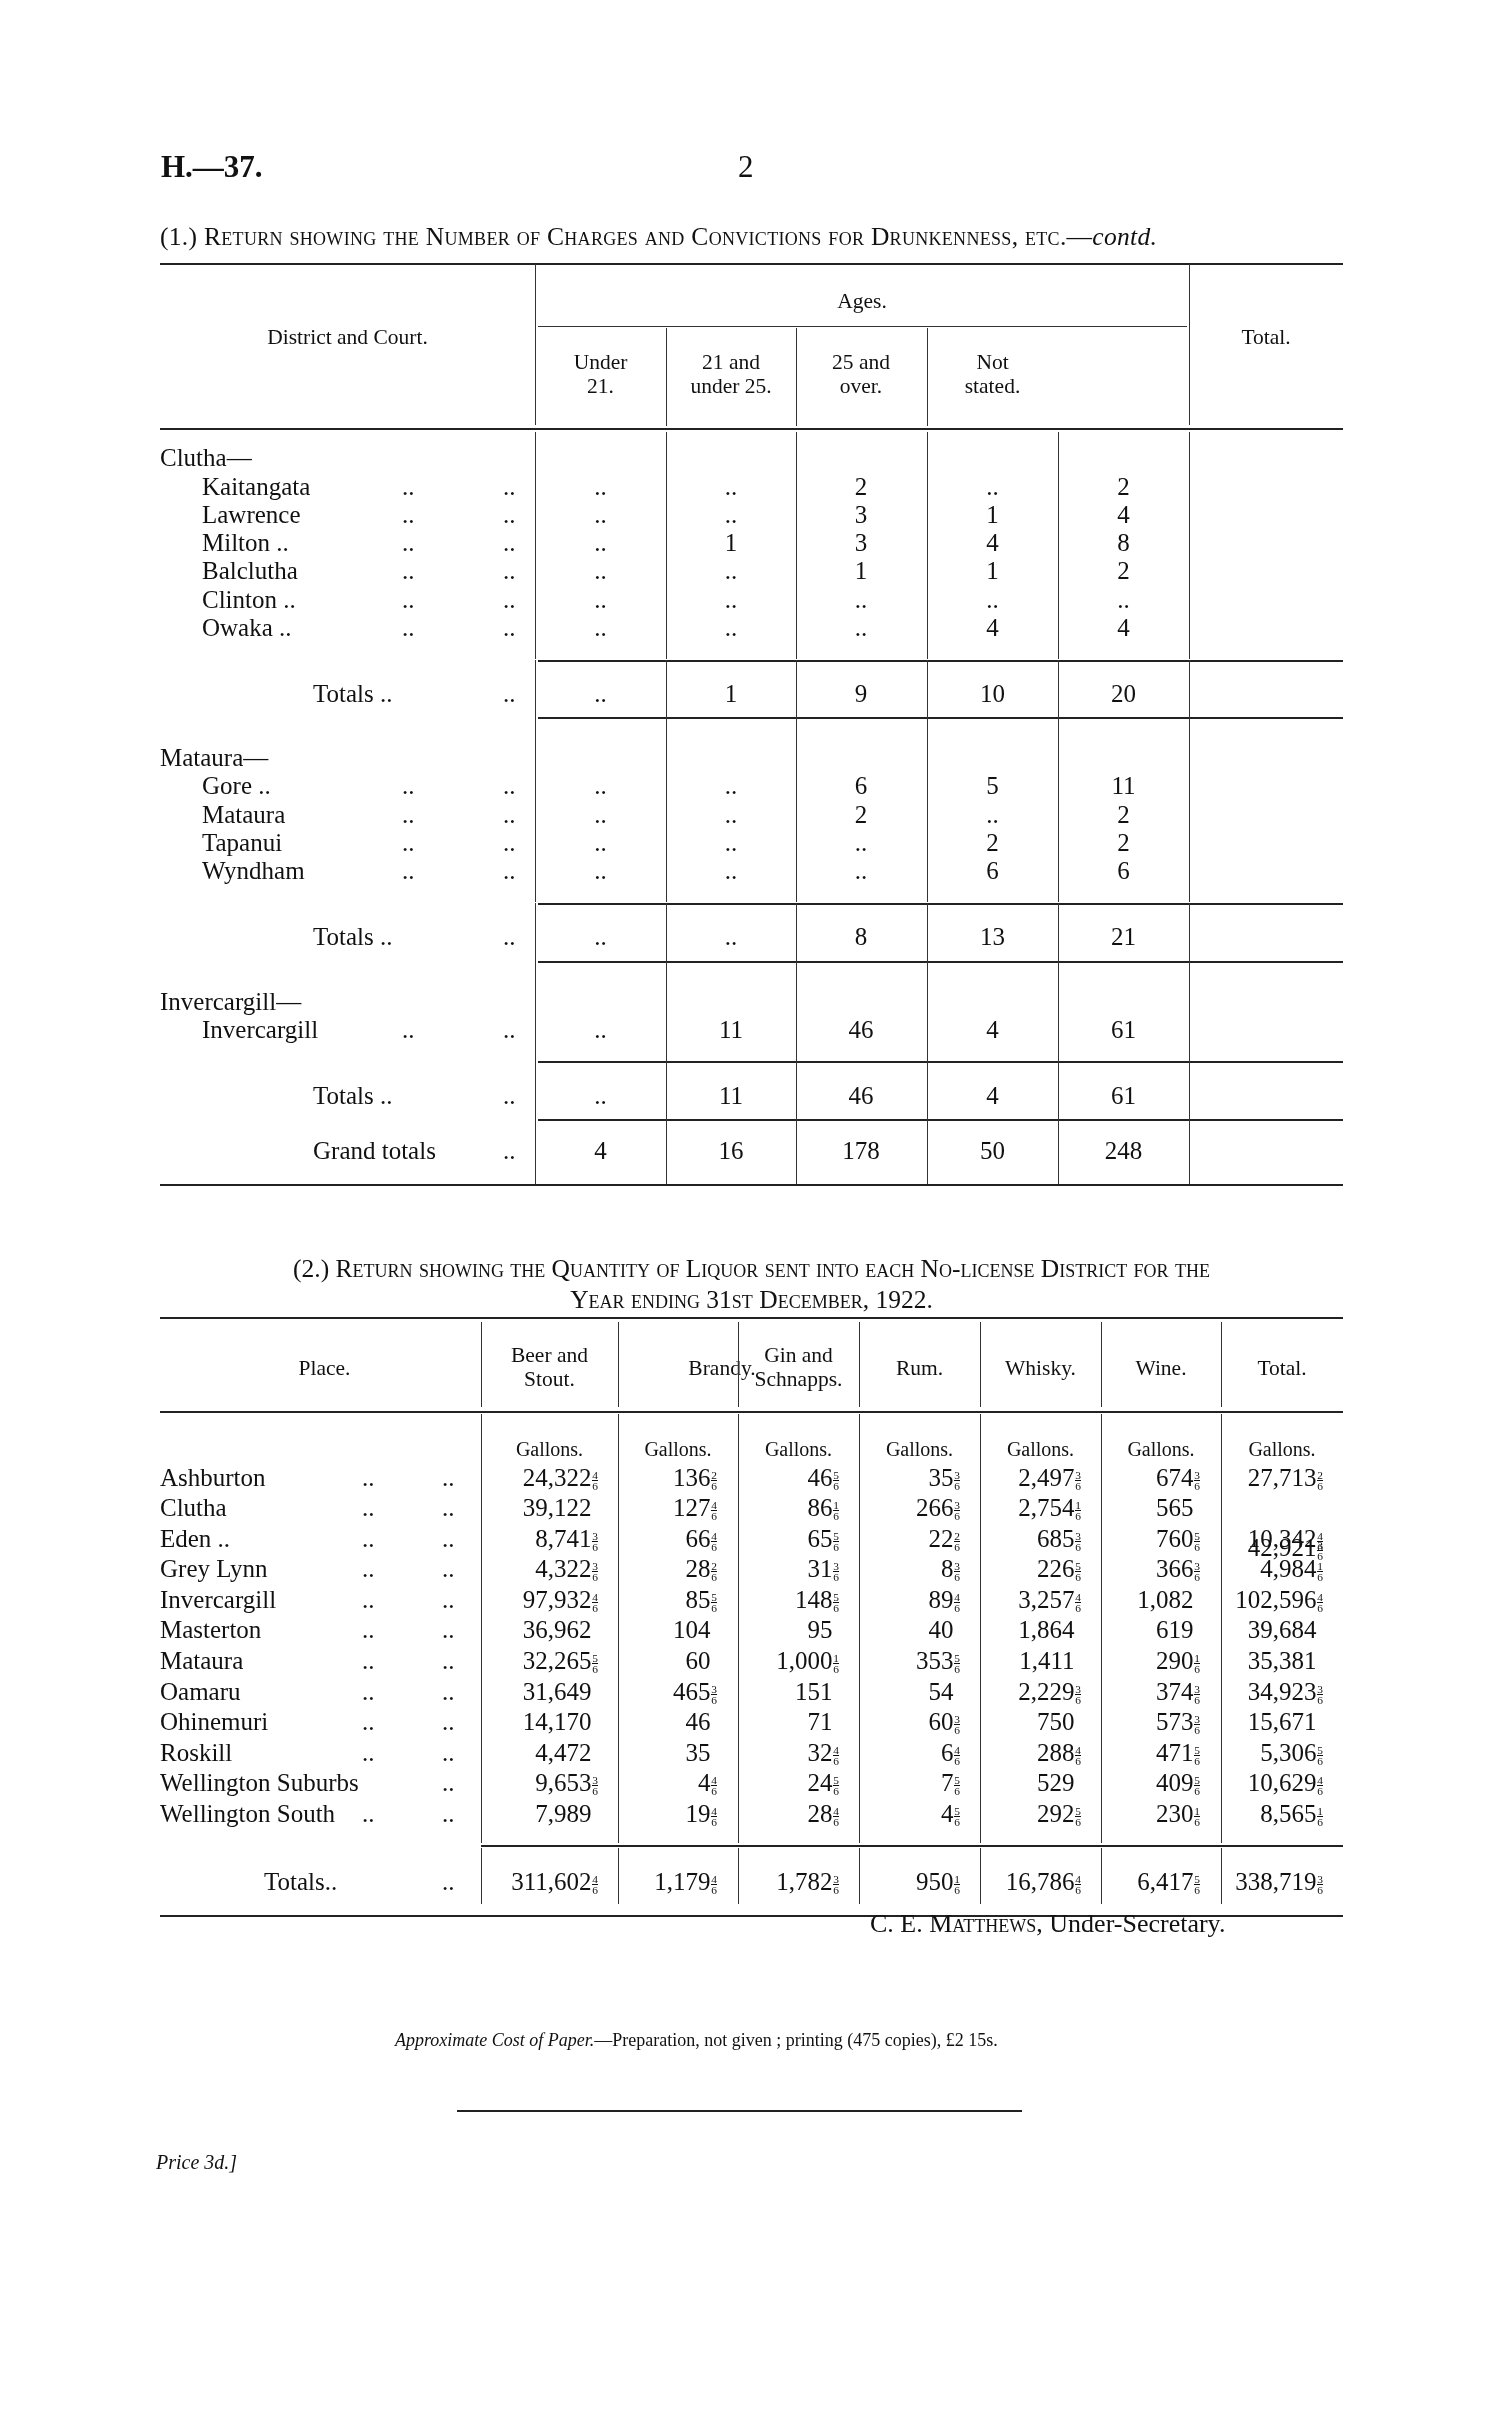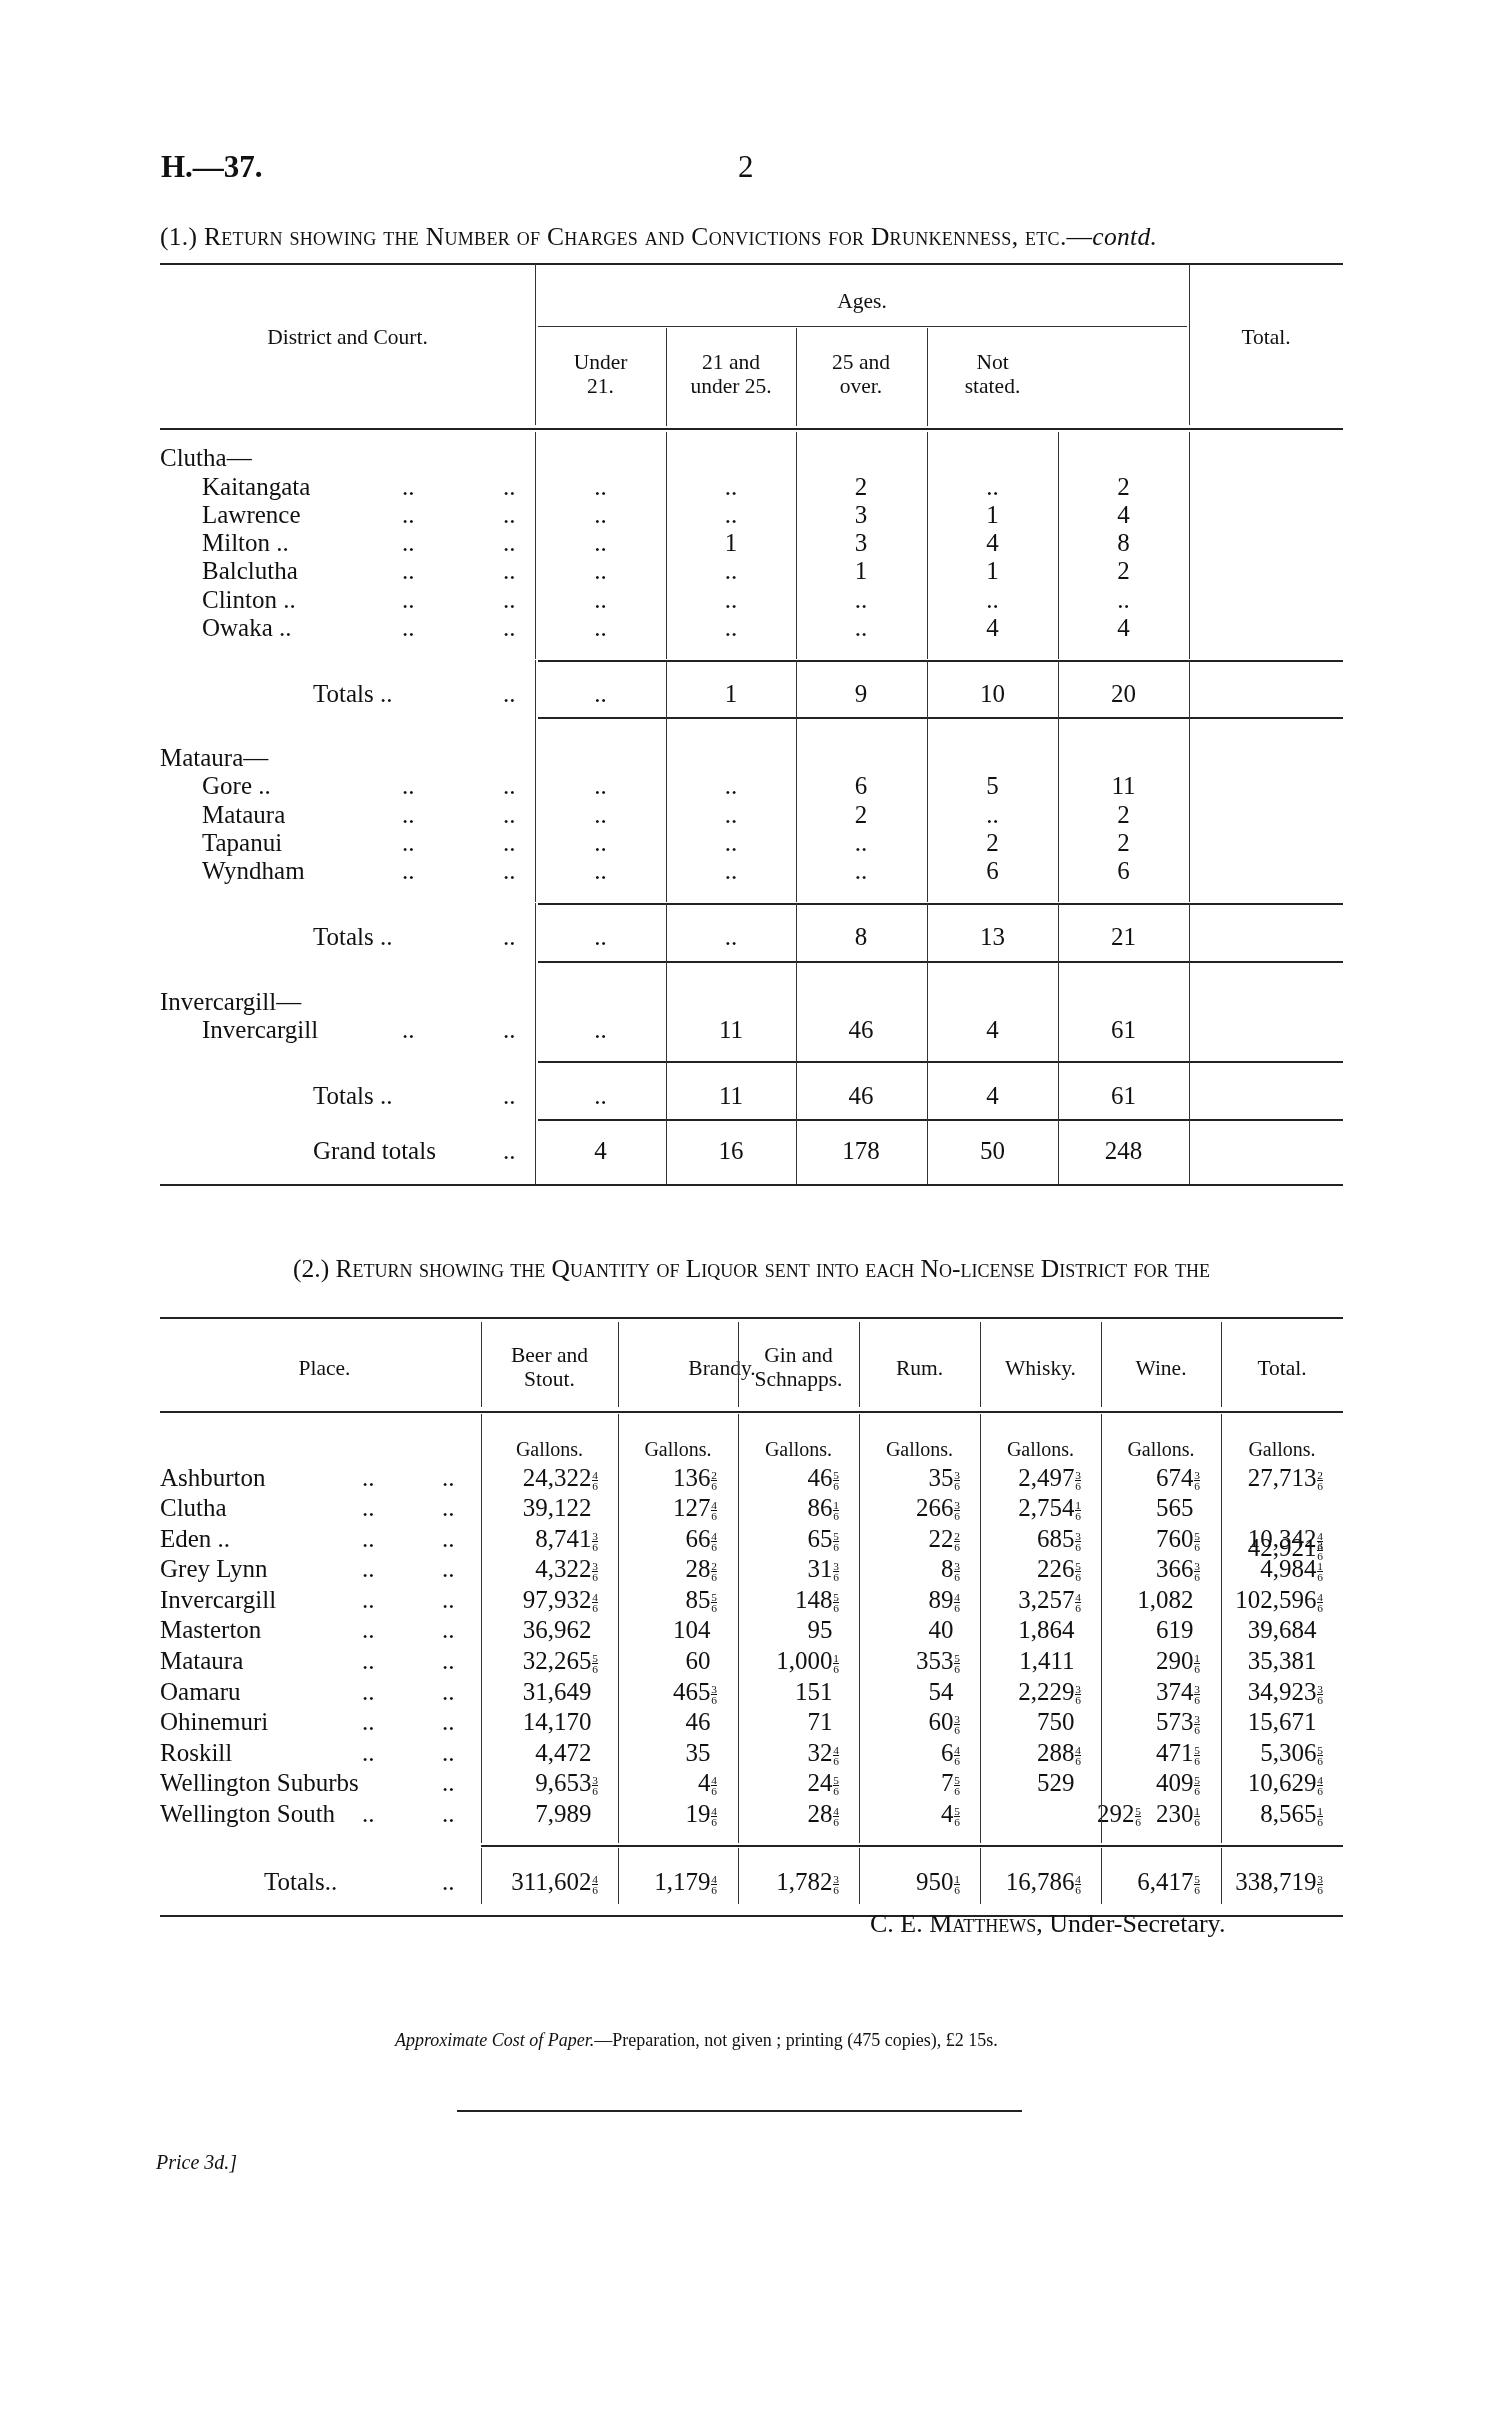--- a/index.html
+++ b/index.html
@@ -285,20 +285,21 @@
         <div class="vr" style="left:636px;top:856px;height:65px;"></div>
         <div class="vr" style="left:767px;top:856px;height:65px;"></div>
         <div class="vr" style="left:898px;top:856px;height:65px;"></div>
         <div class="vr" style="left:1029px;top:856px;height:65px;"></div>
         <div class="hr" style="left:0;top:921px;width:1183px;"></div>
       </div>
   </div>
 
   <div class="title2">
     <div><span>(2.) </span><span class="sc">Return showing the Quantity of Liquor sent into each No-license District for the</span></div>
+    <div class="sc">Year ending 31st December, 1922.</div>
   </div>
 
   <div class="t2" id="t2">
     <div class="hr" style="left:0;top:0;width:1183px;"></div>
     <div class="t2-head" style="left:0;top:39px;width:329px;">Place.</div>
     <div id="t2-colheads">
         <div class="t2-head" style="left:321px;top:25.5px;width:137px;">
           <div>Beer and</div>
           <div>Stout.</div>
         </div>
@@ -470,21 +471,21 @@
           <div class="num" style="left:1061px;width:102px;top:0px;"><span>10,629</span><span class="fr"><span class="numr">4</span><span class="den">6</span></span></div>
         </div>
         <div class="row2" style="top:483px;">
           <div class="c-name" style="left:0;">Wellington South</div>
           <div class="c-dots1" style="left:202px;">..</div>
           <div class="c-dots2" style="left:282px;">..</div>
           <div class="num" style="left:321px;width:117px;top:0px;"><span>7,989</span><span class="fr" style="visibility:hidden;"> </span></div>
           <div class="num" style="left:458px;width:99px;top:0px;"><span>19</span><span class="fr"><span class="numr">4</span><span class="den">6</span></span></div>
           <div class="num" style="left:578px;width:101px;top:0px;"><span>28</span><span class="fr"><span class="numr">4</span><span class="den">6</span></span></div>
           <div class="num" style="left:699px;width:101px;top:0px;"><span>4</span><span class="fr"><span class="numr">5</span><span class="den">6</span></span></div>
-          <div class="num" style="left:840px;width:101px;top:0px;padding-left:40px;"><span>292</span><span class="fr"><span class="numr">5</span><span class="den">6</span></span></div>
+          <div class="num" style="left:820px;width:101px;top:0px;"><span>292</span><span class="fr"><span class="numr">5</span><span class="den">6</span></span></div>
           <div class="num" style="left:941px;width:99px;top:0px;"><span>230</span><span class="fr"><span class="numr">1</span><span class="den">6</span></span></div>
           <div class="num" style="left:1061px;width:102px;top:0px;"><span>8,565</span><span class="fr"><span class="numr">1</span><span class="den">6</span></span></div>
         </div>
         <div class="vr" style="left:321px;top:97px;height:429px;"></div>
         <div class="vr" style="left:458px;top:97px;height:429px;"></div>
         <div class="vr" style="left:578px;top:97px;height:429px;"></div>
         <div class="vr" style="left:699px;top:97px;height:429px;"></div>
         <div class="vr" style="left:820px;top:97px;height:429px;"></div>
         <div class="vr" style="left:941px;top:97px;height:429px;"></div>
         <div class="vr" style="left:1061px;top:97px;height:429px;"></div>

